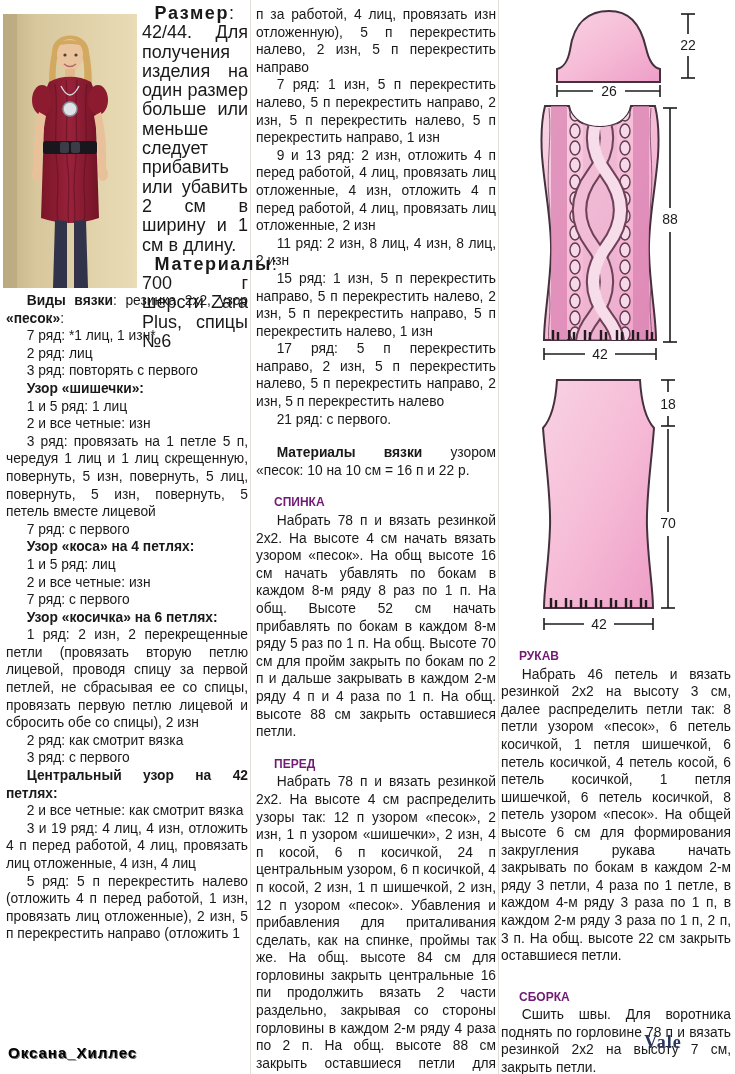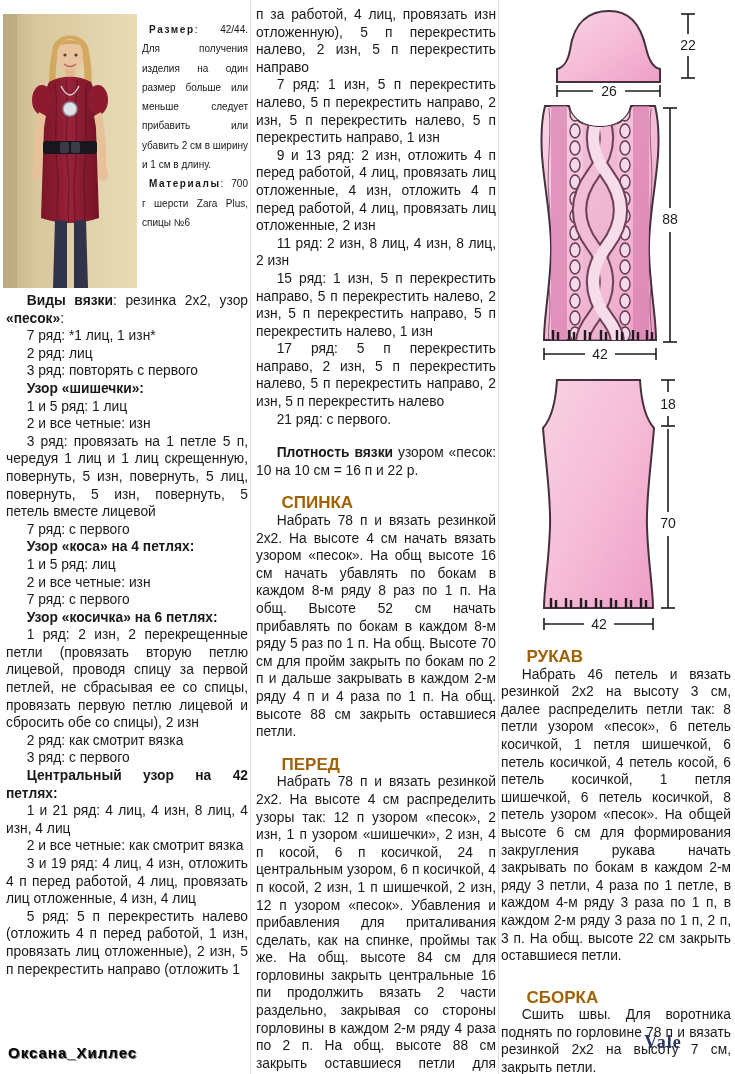--- a/index.html
+++ b/index.html
@@ -3,23 +3,23 @@
 <meta charset="utf-8">
 <style>
   html,body{margin:0;padding:0;background:#888;}
   #page{position:relative;width:735px;height:1074px;background:#ffffff;overflow:hidden;
         font-family:"Liberation Sans",sans-serif;color:#191919;}
   .vrule{position:absolute;top:0;bottom:0;width:1px;background:#e3ded7;}
   
   .col{position:absolute;font-size:13.8px;line-height:17.6px;text-align:justify;}
   .col p{margin:0;text-indent:1.5em;}
   .col p.noind{text-indent:0;}
-  .col p.rh{color:#a16207;font-weight:bold;font-size:17px;margin-top:15px;}
+  .col p.rh{color:#701a75;font-weight:bold;font-size:12px;margin-top:15px;}
   .col b{font-weight:bold;}
-  #size-block{left:142px;top:20px;width:106px;font-size:10px;line-height:19.3px;}
+  #size-block{left:142px;top:4px;width:106px;font-size:18px;line-height:19.3px;}
   #size-block p{text-indent:0.7em;}
   #size-block b.sp{letter-spacing:1.6px;}
   #left-col{left:6px;top:292px;width:242px;}
   #mid-col{left:256px;top:6px;width:240px;}
   #right-col{left:501px;top:648px;width:230px;}
   .gap16{margin-top:16px !important;}
   .gap22{margin-top:24px !important;}
   
   .diag{position:absolute;}
   .dimtext{font-size:14px;fill:#1c1c1c;font-family:"Liberation Sans",sans-serif;}
@@ -106,35 +106,34 @@
     <p><span>7 ряд: с первого</span></p>
     <p><b>Узор «коса» на 4 петлях:</b></p>
     <p><span>1 и 5 ряд: лиц</span></p>
     <p><span>2 и все четные: изн</span></p>
     <p><span>7 ряд: с первого</span></p>
     <p><b>Узор «косичка» на 6 петлях:</b></p>
     <p><span>1 ряд: 2 изн, 2 перекрещенные петли (провязать вторую петлю лицевой, проводя спицу за первой петлей, не сбрасывая ее со спицы, провязать первую петлю лицевой и сбросить обе со спицы), 2 изн</span></p>
     <p><span>2 ряд: как смотрит вязка</span></p>
     <p><span>3 ряд: с первого</span></p>
     <p><b>Центральный узор на 42 петлях:</b></p>
-    <p><span>1 и 21 ряд: 4 лиц, 4 изн, 8 лиц, 4 изн, 4 лиц</span></p>
     <p><span>2 и все четные: как смотрит вязка</span></p>
     <p><span>3 и 19 ряд: 4 лиц, 4 изн, отложить 4 п перед работой, 4 лиц, провязать лиц отложенные, 4 изн, 4 лиц</span></p>
     <p><span>5 ряд: 5 п перекрестить налево (отложить 4 п перед работой, 1 изн, провязать лиц отложенные), 2 изн, 5 п перекрестить направо (отложить 1</span></p>
   </div>
 
   <div class="col" id="mid-col">
     <p class="noind"><span>п за работой, 4 лиц, провязать изн отложенную), 5 п перекрестить налево, 2 изн, 5 п перекрестить направо</span></p>
     <p><span>7 ряд: 1 изн, 5 п перекрестить налево, 5 п перекрестить направо, 2 изн, 5 п перекрестить налево, 5 п перекрестить направо, 1 изн</span></p>
     <p><span>9 и 13 ряд: 2 изн, отложить 4 п перед работой, 4 лиц, провязать лиц отложенные, 4 изн, отложить 4 п перед работой, 4 лиц, провязать лиц отложенные, 2 изн</span></p>
     <p><span>11 ряд: 2 изн, 8 лиц, 4 изн, 8 лиц, 2 изн</span></p>
     <p><span>15 ряд: 1 изн, 5 п перекрестить направо, 5 п перекрестить налево, 2 изн, 5 п перекрестить направо, 5 п перекрестить налево, 1 изн</span></p>
     <p><span>17 ряд: 5 п перекрестить направо, 2 изн, 5 п перекрестить налево, 5 п перекрестить направо, 2 изн, 5 п перекрестить налево</span></p>
     <p><span>21 ряд: с первого.</span></p>
-    <p class="gap16"><b>Плотность вязки</b><span> узором «песок: 10 на 10 см = 16 п и 22 р.</span></p>
+    <p class="gap16"><b>Материалы вязки</b><span> узором «песок: 10 на 10 см = 16 п и 22 р.</span></p>
     <p class="rh">СПИНКА</p>
     <p><span>Набрать 78 п и вязать резинкой 2х2. На высоте 4 см начать вязать узором «песок». На общ высоте 16 см начать убавлять по бокам в каждом 8-м ряду 8 раз по 1 п. На общ. Высоте 52 см начать прибавлять по бокам в каждом 8-м ряду 5 раз по 1 п. На общ. Высоте 70 см для пройм закрыть по бокам по 2 п и дальше закрывать в каждом 2-м ряду 4 п и 4 раза по 1 п. На общ. высоте 88 см закрыть оставшиеся петли.</span></p>
     <p class="rh">ПЕРЕД</p>
     <p><span>Набрать 78 п и вязать резинкой 2х2. На высоте 4 см распределить узоры так: 12 п узором «песок», 2 изн, 1 п узором «шишечки», 2 изн, 4 п косой, 6 п косичкой, 24 п центральным узором, 6 п косичкой, 4 п косой, 2 изн, 1 п шишечкой, 2 изн, 12 п узором «песок». Убавления и прибавления для приталивания сделать, как на спинке, проймы так же. На общ. высоте 84 см для горловины закрыть центральные 16 пи продолжить вязать 2 части раздельно, закрывая со стороны горловины в каждом 2-м ряду 4 раза по 2 п. На общ. высоте 88 см закрыть оставшиеся петли для плечей.</span></p>
   </div>
 
   <svg class="diag" style="left:505px;top:6px" width="225" height="92" viewBox="0 0 225 92">
     <defs>
       <linearGradient id="gpink" x1="0" y1="0" x2="1" y2="1">
         <stop offset="0" stop-color="#f8d2e3"></stop>

